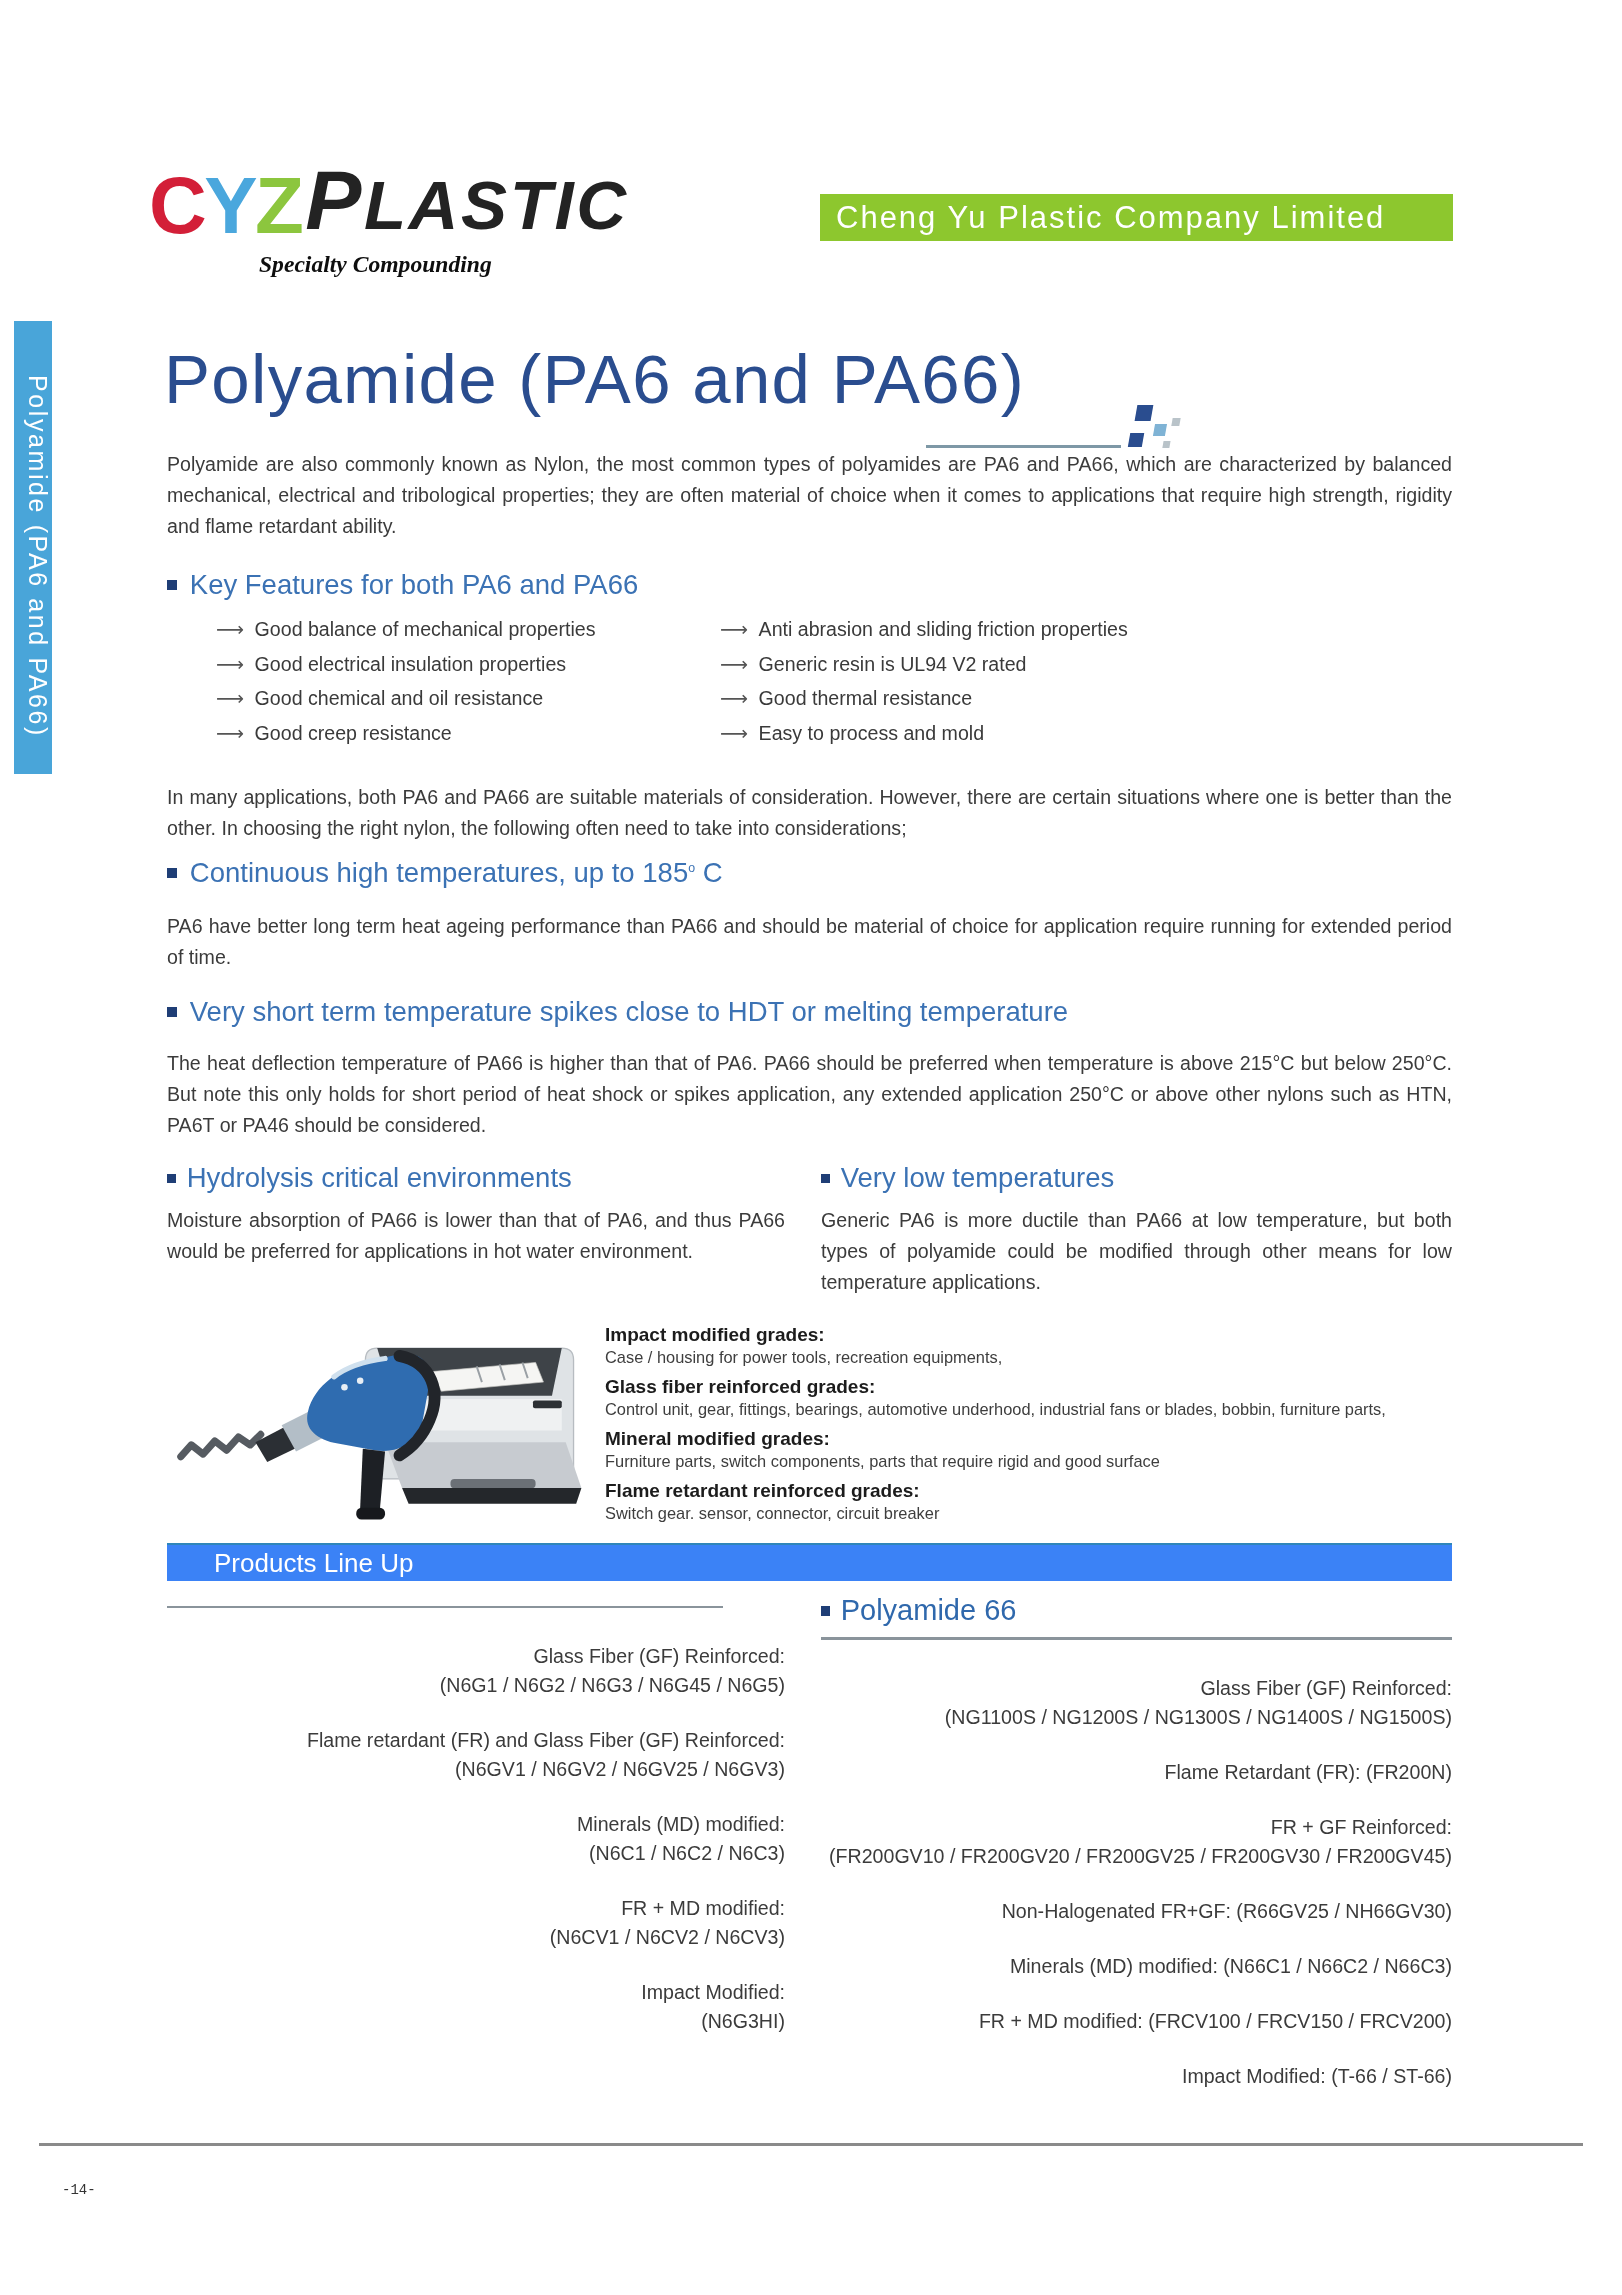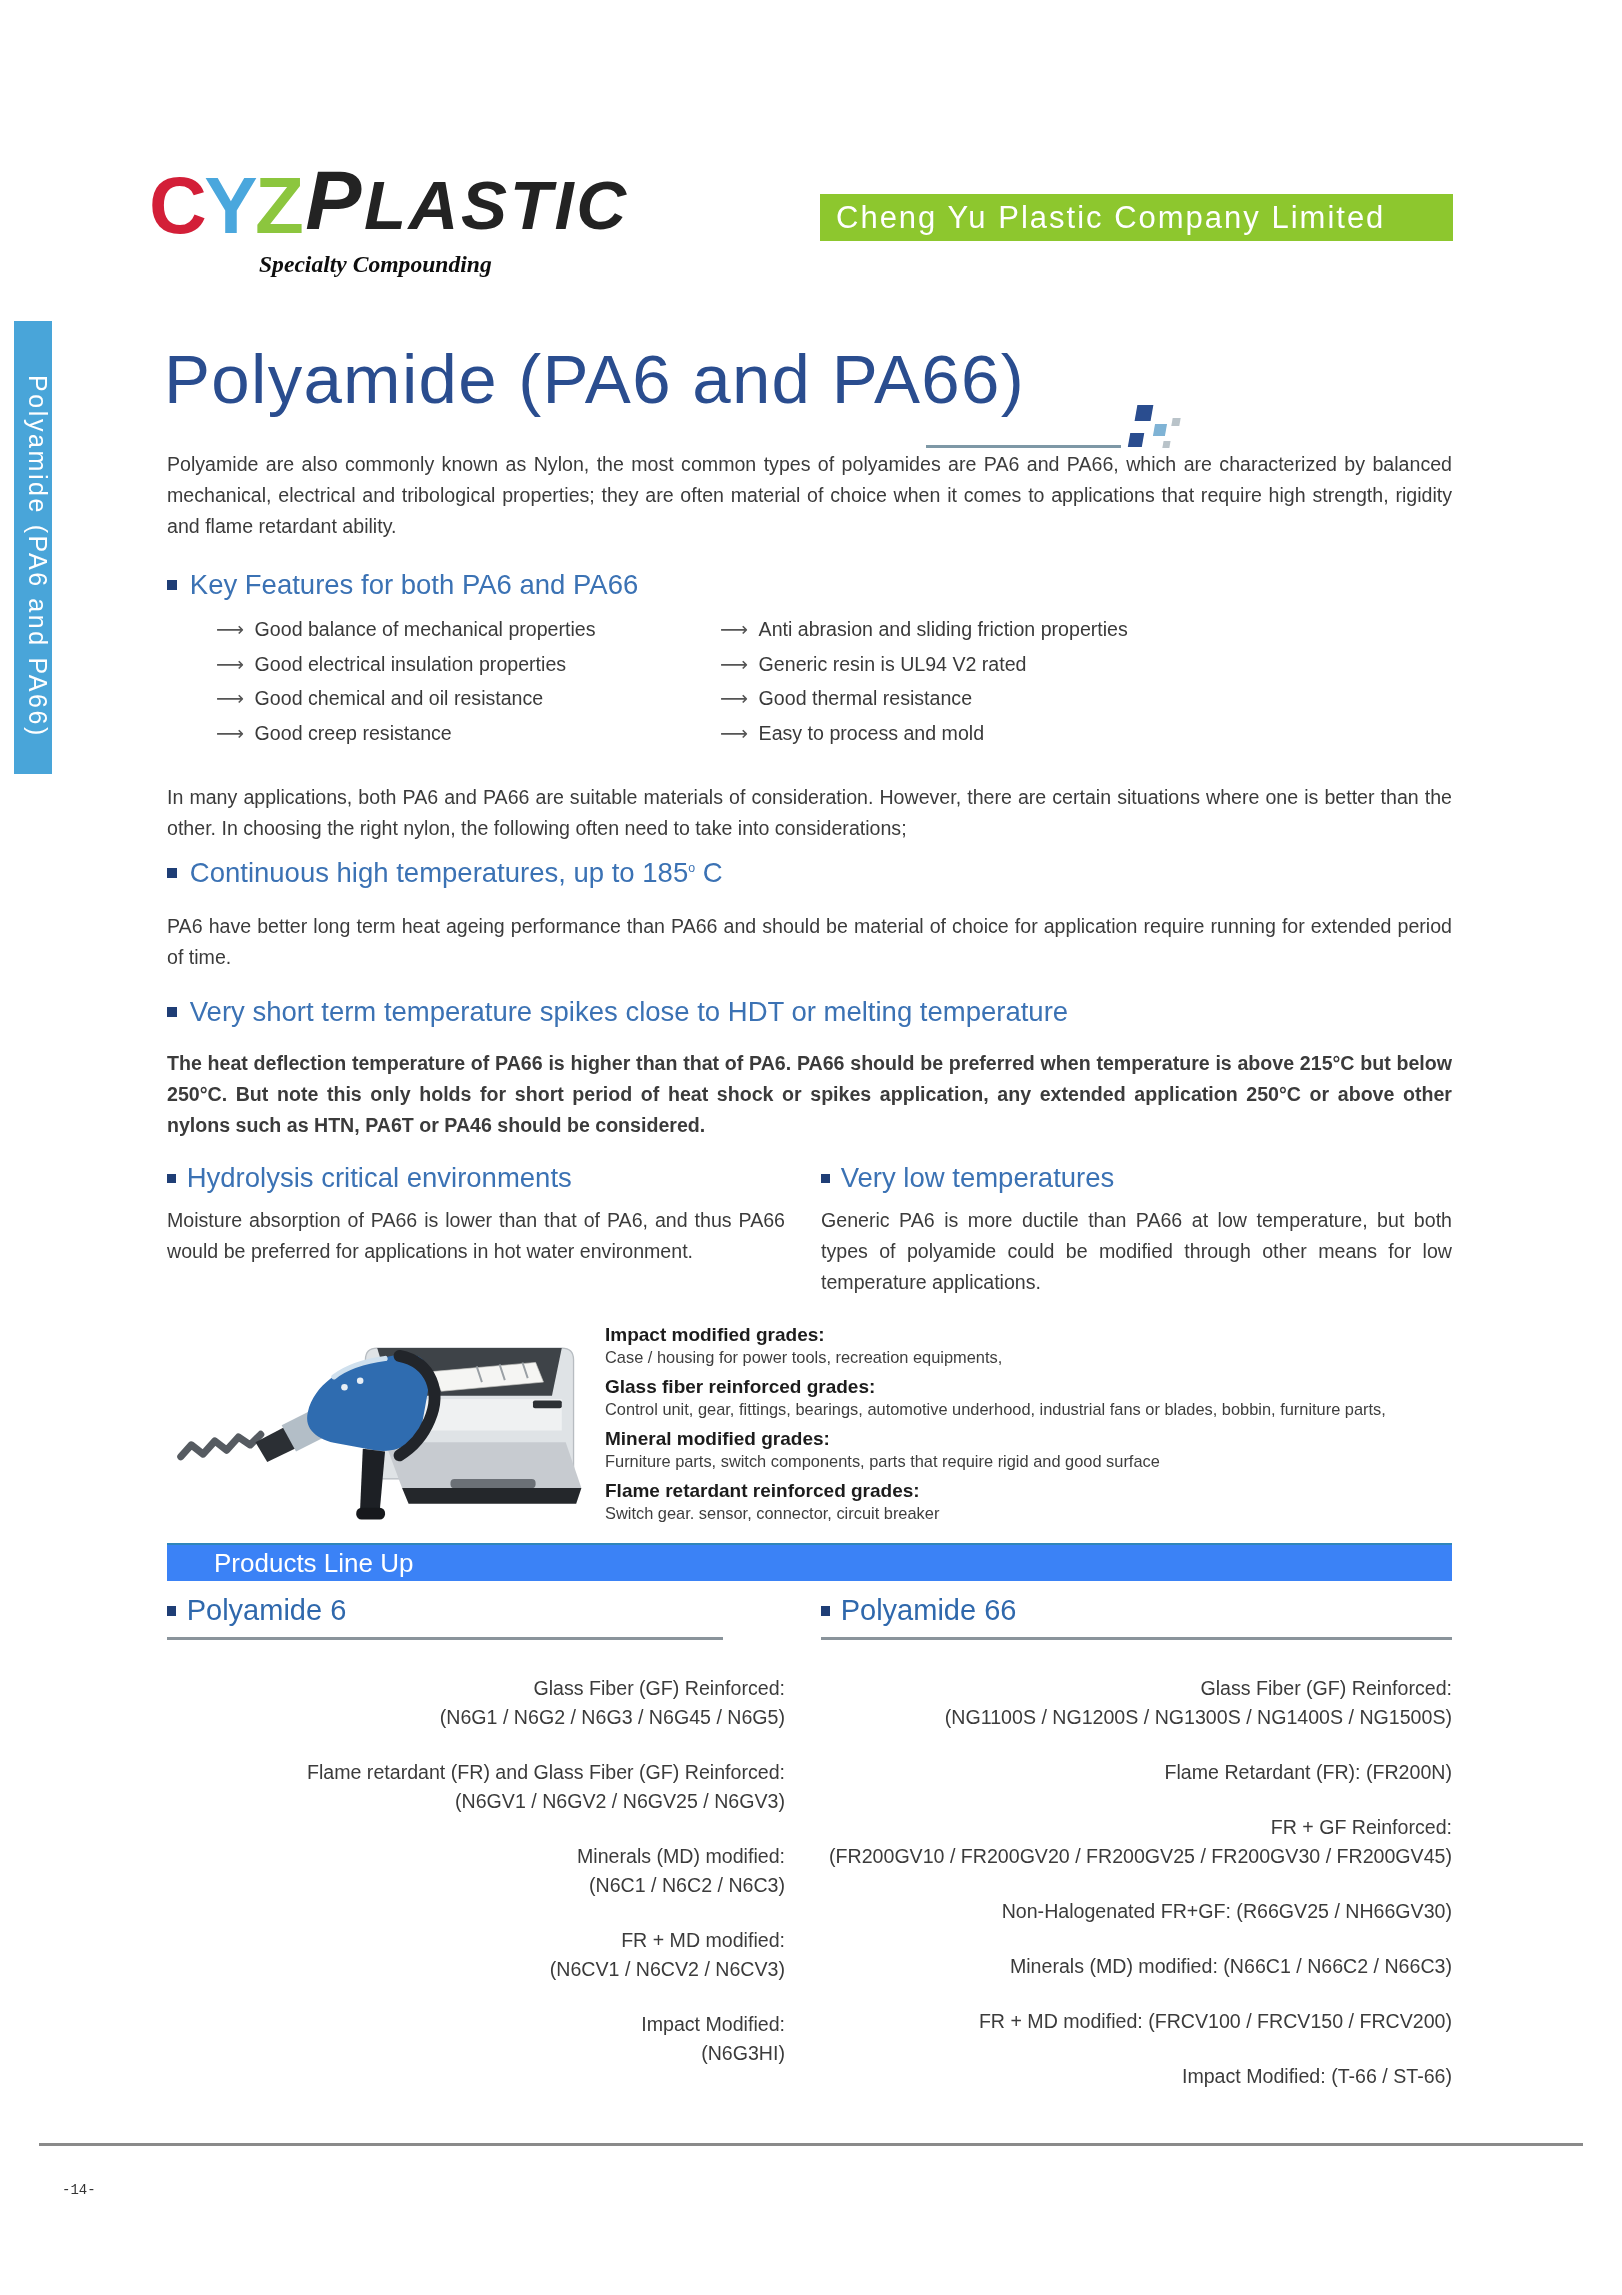--- a/index.html
+++ b/index.html
@@ -40,21 +40,21 @@
   .intro{left:167px;top:449px;width:1285px;}
   .consideration{left:167px;top:782px;width:1285px;}
   
   .sec-heading{position:absolute;display:flex;align-items:center;color:#3b72b4;font-size:27.5px;line-height:1.1;}
   .sec-heading .sq{flex:0 0 auto;width:9.8px;height:9.8px;background:#1f3e76;margin-right:13px;}
   .sec-heading sup{font-size:0.45em;vertical-align:super;line-height:0;}
   .kf-heading{left:167px;top:570px;}
   .ht-heading{left:167px;top:858px;}
   .sp-heading{left:167px;top:997px;}
   .ht-body{left:167px;top:911px;width:1285px;}
-  .sp-body{left:167px;top:1048px;width:1285px;font-weight:bold;}
+  .sp-body{left:167px;top:1048px;width:1285px;}
   
   .kf-list{position:absolute;left:216px;top:619px;width:1164px;display:flex;}
   .kf-col{display:flex;flex-direction:column;}
   .kf-col.left{width:504px;}
   .kf-item{display:flex;align-items:baseline;font-size:19.6px;color:#3a3a3a;margin-bottom:13.7px;line-height:21px;}
   .arrow{font-family:"DejaVu Sans", sans-serif;color:#555;margin-right:10.5px;font-size:19.6px;}
   
   .two-col{position:absolute;left:167px;top:1163px;width:1285px;display:flex;}
   .tc-col{width:618px;margin-right:36px;}
   .tc-col:last-child{width:631px;margin-right:0;}
@@ -235,24 +235,20 @@
     <div class="grade">
       <div class="grade-label">Flame retardant reinforced grades:</div>
       <div class="grade-desc">Switch gear. sensor, connector, circuit breaker</div>
     </div>
   </div>
 
   <div class="products-banner">Products Line Up</div>
 
   <div class="pl-cols">
     <div class="pl-col left">
-      <div class="pl-heading">
-        <span class="sq"></span>
-        <span>Polyamide 6</span>
-      </div>
       <div class="h-underline"></div>
       <div class="pl-groups">
         <div class="pgroup">
           <div class="gl">Glass Fiber (GF) Reinforced:</div>
           <div class="gl">(N6G1 / N6G2 / N6G3 / N6G45 / N6G5)</div>
         </div>
         <div class="pgroup">
           <div class="gl">Flame retardant (FR) and Glass Fiber (GF) Reinforced:</div>
           <div class="gl">(N6GV1 / N6GV2 / N6GV25 / N6GV3)</div>
         </div>

